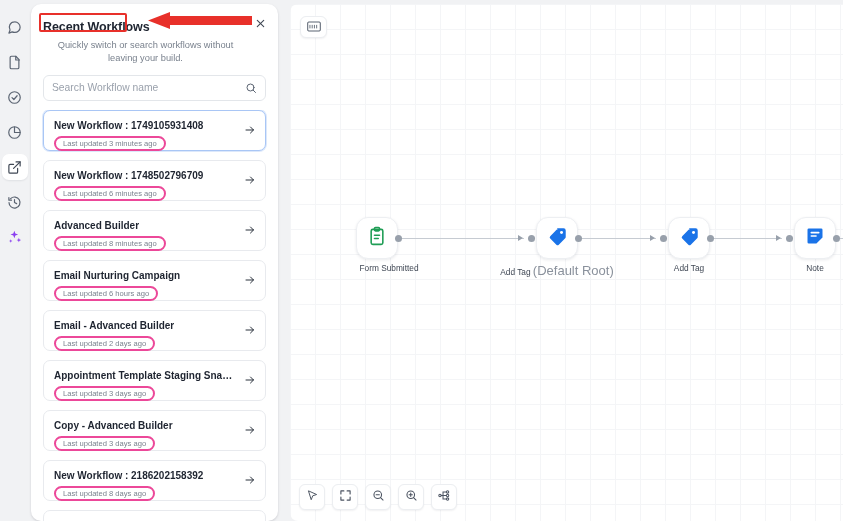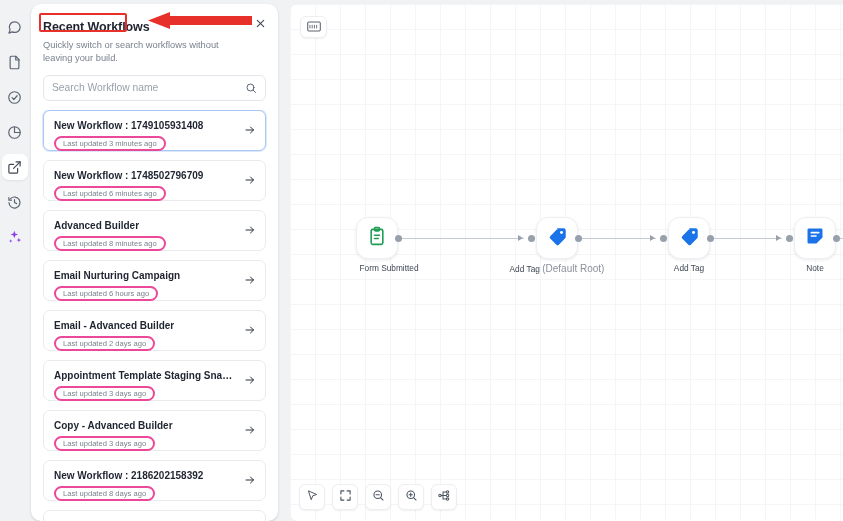--- a/index.html
+++ b/index.html
@@ -78,20 +78,21 @@
     border: 2px solid #e8302a;
     border-radius: 2px;
     pointer-events: none;
   }
   .panel-sub {
     margin-top: 4px;
     font-size: 9.3px;
     line-height: 1.38;
     color: #7a828e;
     width: 205px;
+    text-align: center;
   }
 
   .close-btn {
     position: absolute;
     right: 7px; top: 9px;
     width: 22px; height: 22px;
     display: flex; align-items: center; justify-content: center;
     color: #3f4754;
     background: #fff;
     border-radius: 5px;
@@ -213,21 +214,21 @@
     box-shadow: 0 1px 3px rgba(16,24,40,.09);
     display: flex; align-items: center; justify-content: center;
   }
   .node-label {
     position: absolute;
     font-size: 8.3px;
     color: #3f4754;
     white-space: nowrap;
     transform: translateX(-50%);
   }
-  .node-label .muted { color: #8a919c; font-size: 10px; }
+  .node-label .muted { color: #8a919c; font-size: 13px; }
 
   .port {
     position: absolute;
     width: 7px; height: 7px;
     border-radius: 50%;
     background: #98a0ab;
   }
   .edge {
     position: absolute;
     height: 1px;

